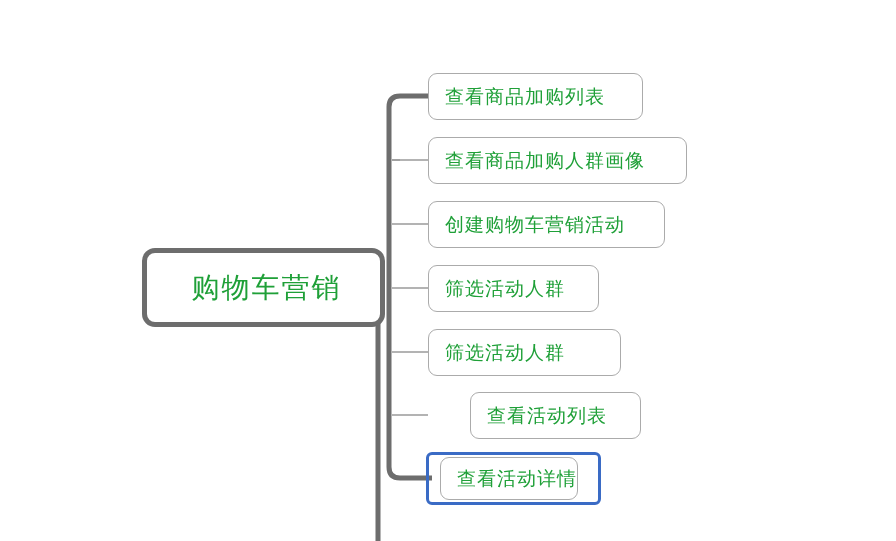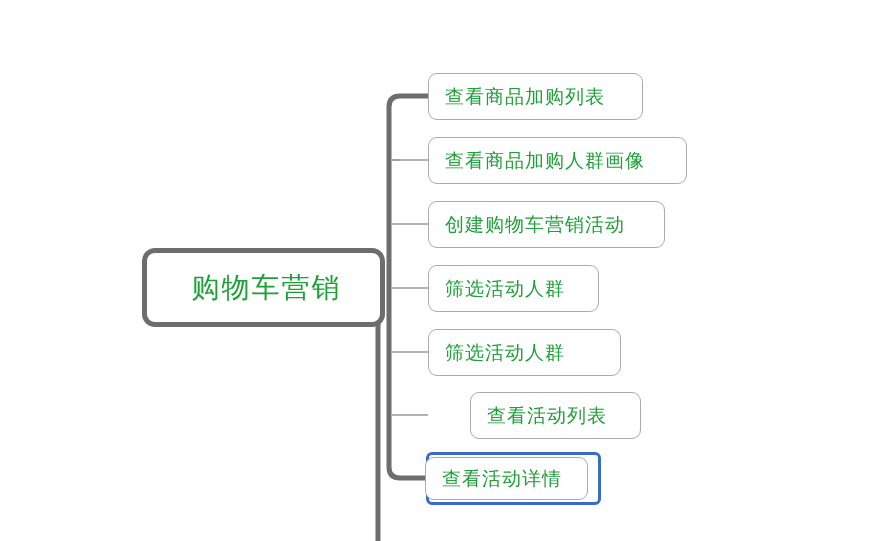--- a/index.html
+++ b/index.html
@@ -125,17 +125,17 @@
 
   <div class="child-node" style="left:428px; top:329px; width:193px;">
     <span class="child-label">筛选活动人群</span>
   </div>
 
   <div class="child-node" style="left:428px; top:392px; width:171px;margin-left:42px;">
     <span class="child-label">查看活动列表</span>
   </div>
 
   <div class="selection-ring" style="left:426px; top:452px; width:175px; height:53px;"></div>
-  <div class="child-node" style="left:425px; top:457px; width:163px; height:43px;">
+  <div class="child-node" style="left:440px; top:457px; width:138px; height:43px;">
     <span class="child-label">查看活动详情</span>
   </div>
 
 </div>
 
 </body></html>

